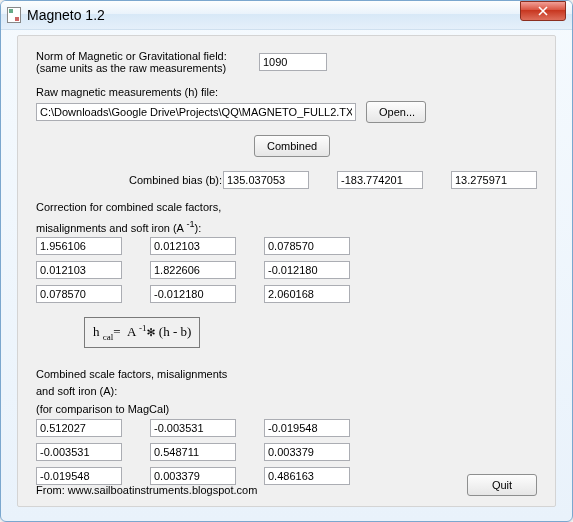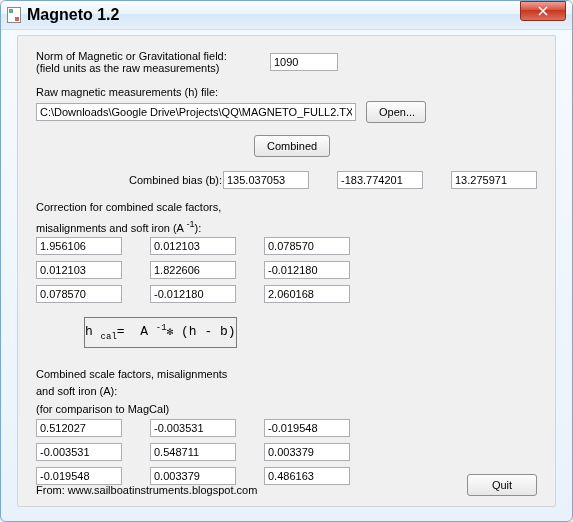--- a/index.html
+++ b/index.html
@@ -33,23 +33,22 @@
   .titlebar .icon {
     width: 14px;
     height: 14px;
     margin-right: 6px;
     display: inline-flex;
     align-items: center;
     justify-content: center;
   }
   .titlebar .title {
     flex: 1;
-    font-size: 16px;
+    font-size: 14px;
     color: #000;
-    font-weight: bold;
   }
   .close-btn {
     width: 44px;
     height: 18px;
     background: linear-gradient(to bottom, #f19f97 0%, #d9523f 45%, #c7361f 46%, #de6e5b 100%);
     border: 1px solid #8b2e20;
     border-radius: 0 0 3px 3px;
     position: absolute;
     top: 0;
     right: 6px;
@@ -98,41 +97,41 @@
   .matrix {
     display: grid;
     grid-template-columns: 86px 86px 86px;
     gap: 6px 28px;
   }
   .matrix input { width: 86px; }
   .section { display: flex; margin-top: 10px; flex-direction: column; }
   .section .left { width: 218px; padding-right: 6px; line-height: 1.6; }
   .formula-box {
     border: 1px solid #7a7a7a;
-    padding: 5px 0;
+    padding: 5px 8px;
     display: inline-block;
     margin-top: 14px;
     margin-left: 48px;
-    font-family: Liberation Mono, monospace;
+    font-family: Liberation Serif, serif;
     font-size: 13px;
   }
   .formula-box sub { font-size: 9px; }
   .formula-box sup { font-size: 9px; }
   .footer {
     position: absolute;
     bottom: 10px;
     left: 18px;
     right: 18px;
     display: flex;
     align-items: flex-end;
     justify-content: space-between;
   }
   .quit-btn { width: 70px; }
   .calibrate-row { margin: 12px 0 14px 218px; }
-  .norm-input { width: 68px; margin-left: 16px; }
+  .norm-input { width: 68px; margin-left: 5px; }
   .open-btn { margin-left: 10px; width: 60px; }
   .app-icon-box { width:14px; height:14px; background:#fff; border:1px solid #888; position:relative; }
   .app-icon-box::before, .app-icon-box::after { content:""; position:absolute; background:#6a8; }
   .app-icon-box::before { width:4px; height:4px; top:1px; left:1px; }
   .app-icon-box::after { width:4px; height:4px; bottom:1px; right:1px; background:#c66; }
 </style>
 </head>
 <body>
 
 <div class="window">
@@ -146,21 +145,21 @@
           <path d="M1 1 L9 9 M9 1 L1 9" stroke="#fff" stroke-width="1.6"></path>
         </svg>
     </div>
   </div>
 
   <div class="client">
 
     <div class="row">
       <div class="label-col" style="width:218px;">
         <div>Norm of Magnetic or Gravitational field:</div>
-        <div>(field units as the raw measurements)</div>
+        <div>(same units as the raw measurements)</div>
       </div>
       <input type="text" class="norm-input" value="1090" style="">
     </div>
 
     <div style="height:8px;"></div>
 
     <div>Raw magnetic measurements (h) file:</div>
     <div class="row file-row" style="margin-top:3px;">
       <input type="text" value="C:\Downloads\Google Drive\Projects\QQ\MAGNETO_FULL2.TX" style="">
       <button class="open-btn">Open...</button>

